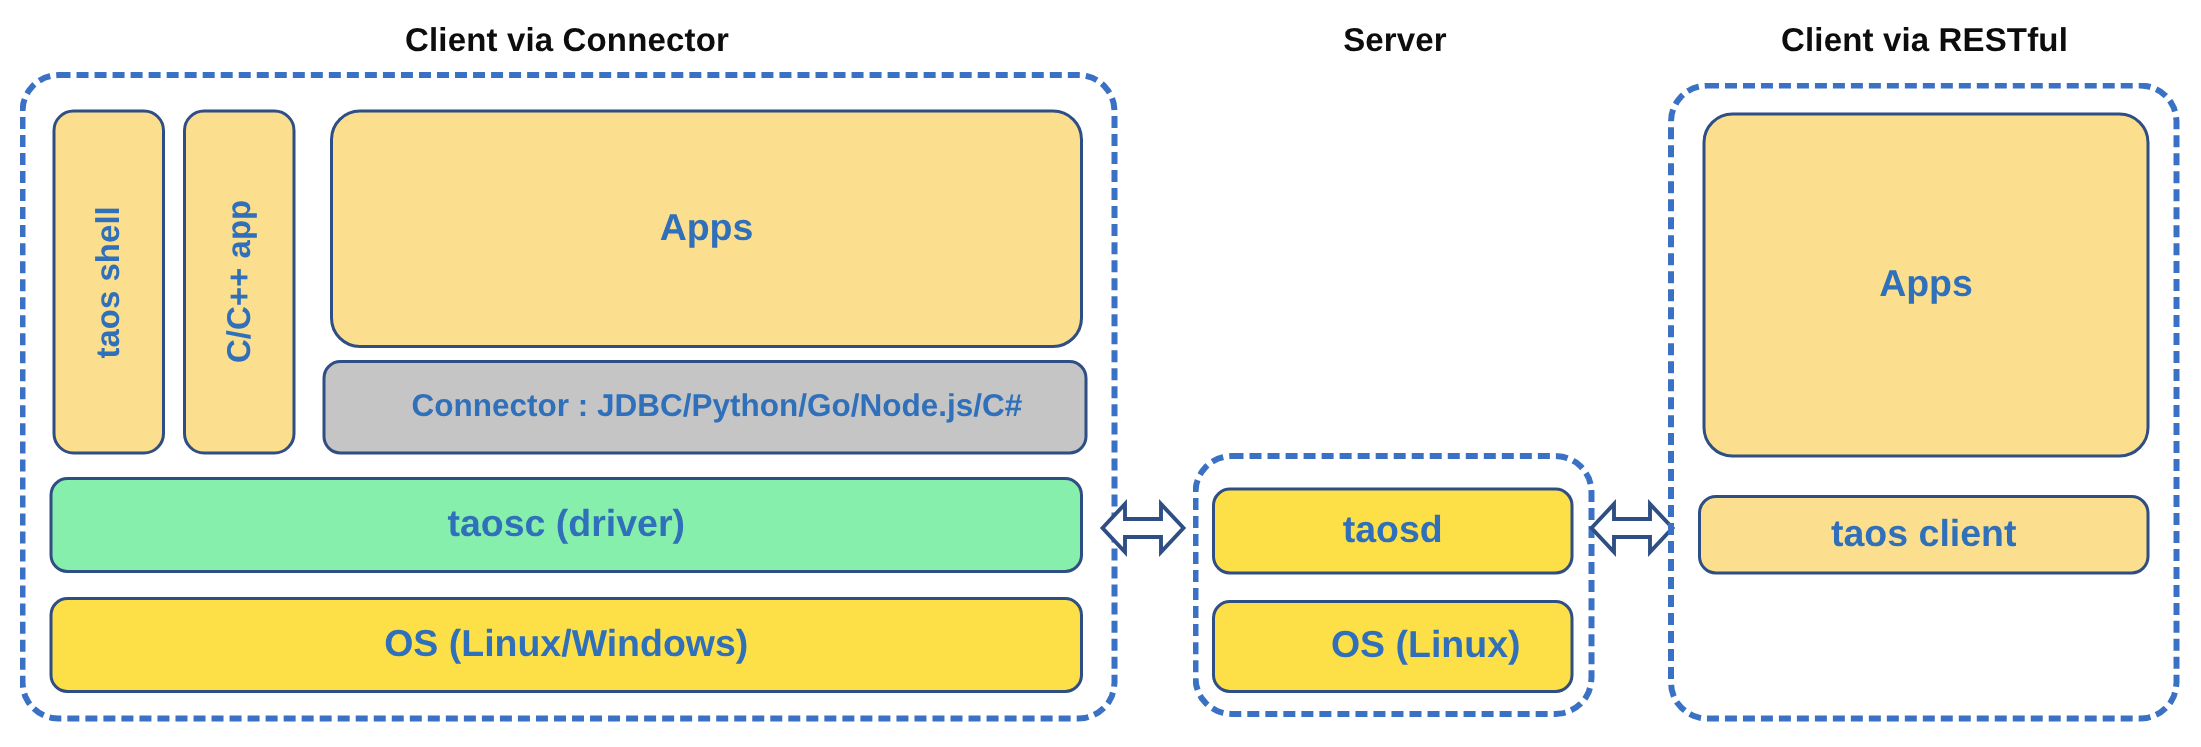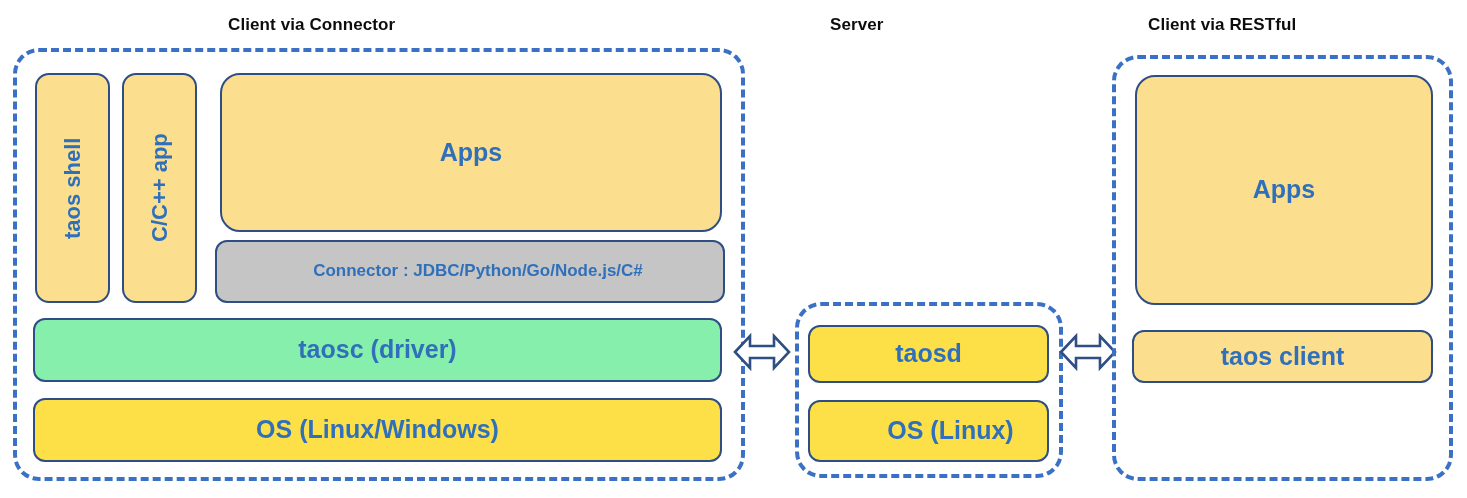--- a/index.html
+++ b/index.html
@@ -14,24 +14,24 @@
     position: relative;
     width: 1467px;
     height: 498px;
     background: #ffffff;
     overflow: hidden;
   }
 
   
   .section-title {
     position: absolute;
-    font-size: 17px;
+    font-size: 22px;
     font-weight: bold;
     color: #0d0d0d;
-    text-align: left;
+    text-align: center;
     letter-spacing: .1px;
     white-space: nowrap;
     line-height: 1;
   }
 
   
   .group {
     position: absolute;
     border: 4px dashed #3b71c4;
     border-radius: 26px;
@@ -60,21 +60,21 @@
   .node.gray   { background: #c5c5c5; }
 
   .node.vertical {
     writing-mode: vertical-rl;
     transform: rotate(180deg);
     border-radius: 14px;
   }
 
   .fs-big   { font-size: 25px; }
   .fs-mid   { font-size: 22px; }
-  .fs-small { font-size: 17px; padding-left: 16px; }
+  .fs-small { font-size: 21px; padding-left: 16px; }
 
   
   .arrow {
     position: absolute;
   }
   .arrow svg { display: block; }
 </style>
 </head>
 <body>
 

